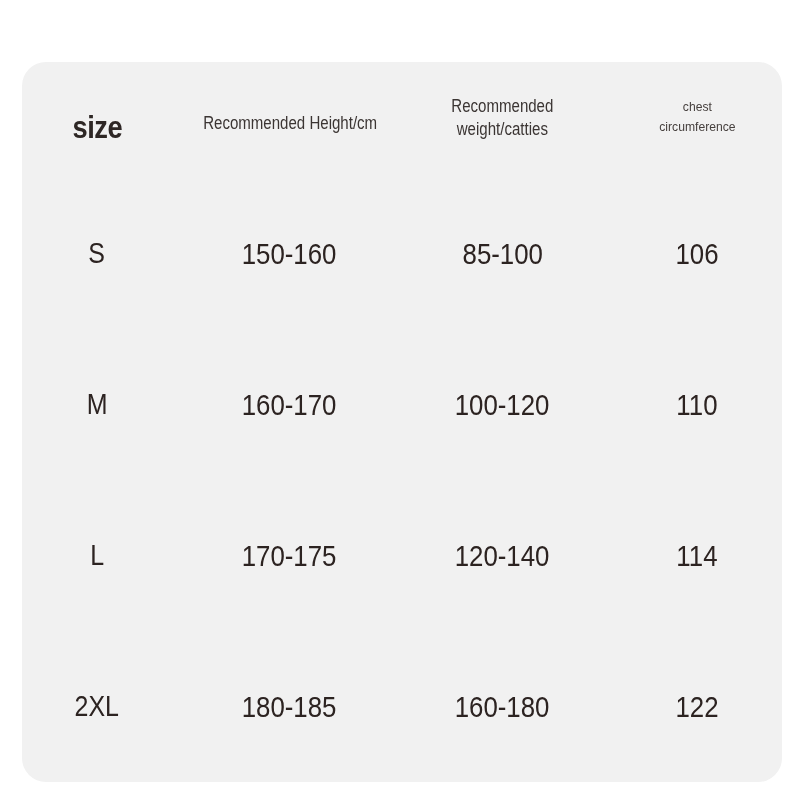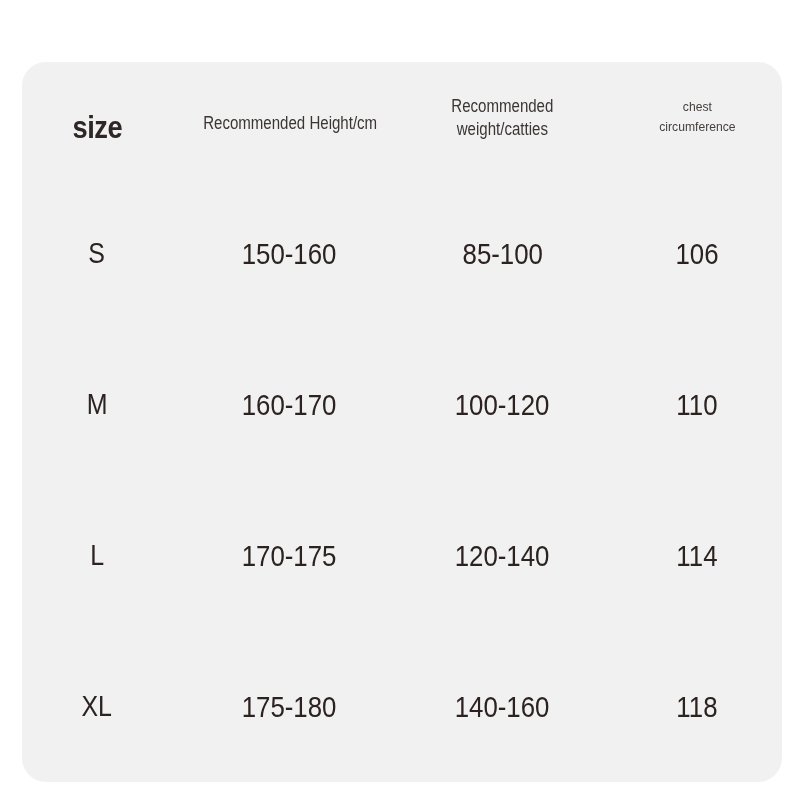--- a/index.html
+++ b/index.html
@@ -219,34 +219,34 @@
             <span class="cell-txt">170-175</span>
           </td>
           <td class="cell-weight">
             <span class="cell-txt">120-140</span>
           </td>
           <td class="cell-chest">
             <span class="cell-txt">114</span>
           </td>
         </tr>
 
-        <tr class="data-row">
-          <td class="cell-size">
-            <span class="cell-txt">XL</span>
-          </td>
-          <td class="cell-height">
-            <span class="cell-txt">175-180</span>
-          </td>
-          <td class="cell-weight">
-            <span class="cell-txt">140-160</span>
-          </td>
-          <td class="cell-chest">
-            <span class="cell-txt">118</span>
-          </td>
-        </tr>
-
+
+        <tr class="data-row">
+          <td class="cell-size">
+            <span class="cell-txt">2XL</span>
+          </td>
+          <td class="cell-height">
+            <span class="cell-txt">180-185</span>
+          </td>
+          <td class="cell-weight">
+            <span class="cell-txt">160-180</span>
+          </td>
+          <td class="cell-chest">
+            <span class="cell-txt">122</span>
+          </td>
+        </tr>
 
 
       </tbody>
     </table>
 
   </div>
 </div>
 
 </body></html>

